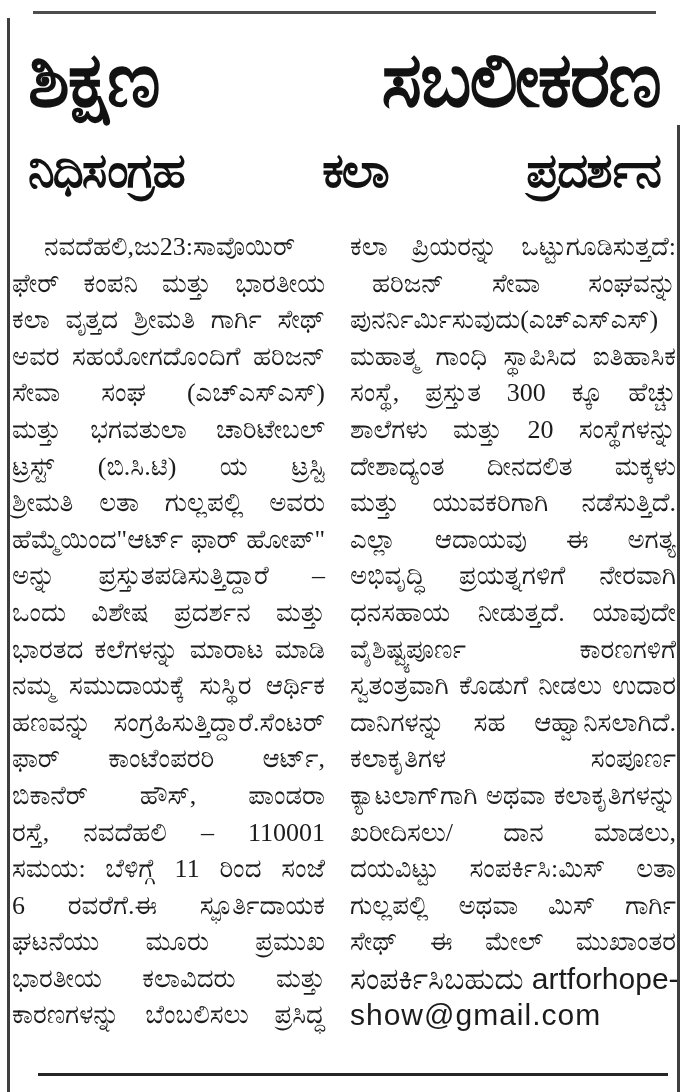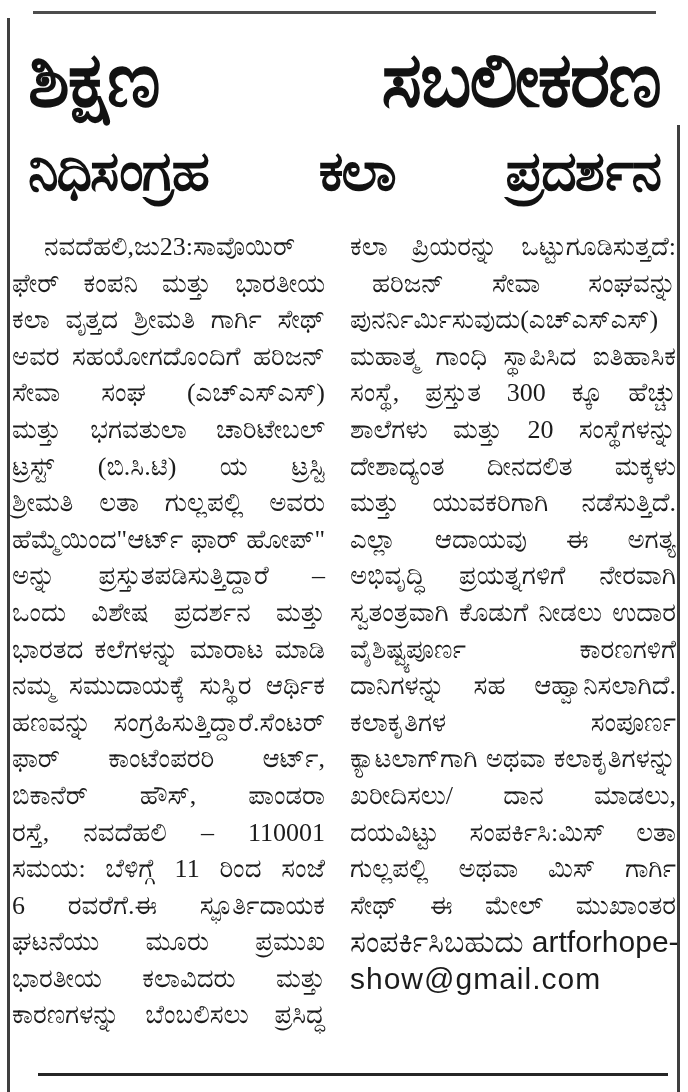--- a/index.html
+++ b/index.html
@@ -18,21 +18,21 @@
   #bottom-rule{left:38px;top:1073px;width:630px;height:3px;background:#262626;}
 
   #headline{
     position:absolute;left:28px;top:26px;width:632px;
     font-family:"DejaVu Sans","Liberation Sans",sans-serif;
     font-weight:bold;color:#121212;
     text-align:justify;
   }
   .hl{text-align-last:justify;letter-spacing:-2px;white-space:nowrap;}
   #headline-line1{font-size:76px;line-height:108px;}
-  #headline-line2{font-size:55px;line-height:74px;}
+  #headline-line2{font-size:48px;line-height:74px;font-family:Liberation Serif, serif;}
 
   #columns{
     position:absolute;left:12px;top:229px;width:664px;
     display:flex;gap:25px;
   }
   .col{width:326px;}
   .tline{
     font-size:26px;
     line-height:36.6px;
     text-align:justify;
@@ -93,22 +93,23 @@
         <div class="tline">ಕಲಾ ಪ್ರಿಯರನ್ನು ಒಟ್ಟುಗೂಡಿಸುತ್ತದೆ:</div>
         <div class="tline">ಹರಿಜನ್ ಸೇವಾ ಸಂಘವನ್ನು</div>
         <div class="tline">ಪುನರ್ನಿರ್ಮಿಸುವುದು(ಎಚ್‌ಎಸ್‌ಎಸ್)</div>
         <div class="tline">ಮಹಾತ್ಮ ಗಾಂಧಿ ಸ್ಥಾಪಿಸಿದ ಐತಿಹಾಸಿಕ</div>
         <div class="tline">ಸಂಸ್ಥೆ, ಪ್ರಸ್ತುತ 300 ಕ್ಕೂ ಹೆಚ್ಚು</div>
         <div class="tline">ಶಾಲೆಗಳು ಮತ್ತು 20 ಸಂಸ್ಥೆಗಳನ್ನು</div>
         <div class="tline">ದೇಶಾದ್ಯಂತ ದೀನದಲಿತ ಮಕ್ಕಳು</div>
         <div class="tline">ಮತ್ತು ಯುವಕರಿಗಾಗಿ ನಡೆಸುತ್ತಿದೆ.</div>
         <div class="tline">ಎಲ್ಲಾ ಆದಾಯವು ಈ ಅಗತ್ಯ</div>
         <div class="tline">ಅಭಿವೃದ್ಧಿ ಪ್ರಯತ್ನಗಳಿಗೆ ನೇರವಾಗಿ</div>
+        <div class="tline">ಧನಸಹಾಯ ನೀಡುತ್ತದೆ. ಯಾವುದೇ</div>
+        <div class="tline">ವೈಶಿಷ್ಟ್ಯಪೂರ್ಣ ಕಾರಣಗಳಿಗೆ</div>
         <div class="tline">ಸ್ವತಂತ್ರವಾಗಿ ಕೊಡುಗೆ ನೀಡಲು ಉದಾರ</div>
-        <div class="tline">ವೈಶಿಷ್ಟ್ಯಪೂರ್ಣ ಕಾರಣಗಳಿಗೆ</div>
         <div class="tline">ದಾನಿಗಳನ್ನು ಸಹ ಆಹ್ವಾನಿಸಲಾಗಿದೆ.</div>
         <div class="tline">ಕಲಾಕೃತಿಗಳ ಸಂಪೂರ್ಣ</div>
         <div class="tline">ಕ್ಯಾಟಲಾಗ್‌ಗಾಗಿ ಅಥವಾ ಕಲಾಕೃತಿಗಳನ್ನು</div>
         <div class="tline">ಖರೀದಿಸಲು/ ದಾನ ಮಾಡಲು,</div>
         <div class="tline">ದಯವಿಟ್ಟು ಸಂಪರ್ಕಿಸಿ:ಮಿಸ್ ಲತಾ</div>
         <div class="tline">ಗುಲ್ಲಪಲ್ಲಿ ಅಥವಾ ಮಿಸ್ ಗಾರ್ಗಿ</div>
         <div class="tline">ಸೇಥ್ ಈ ಮೇಲ್ ಮುಖಾಂತರ</div>
         <div class="tline">ಸಂಪರ್ಕಿಸಿಬಹುದು artforhope-</div>
         <div class="tline">show@gmail.com</div>
       </div>

